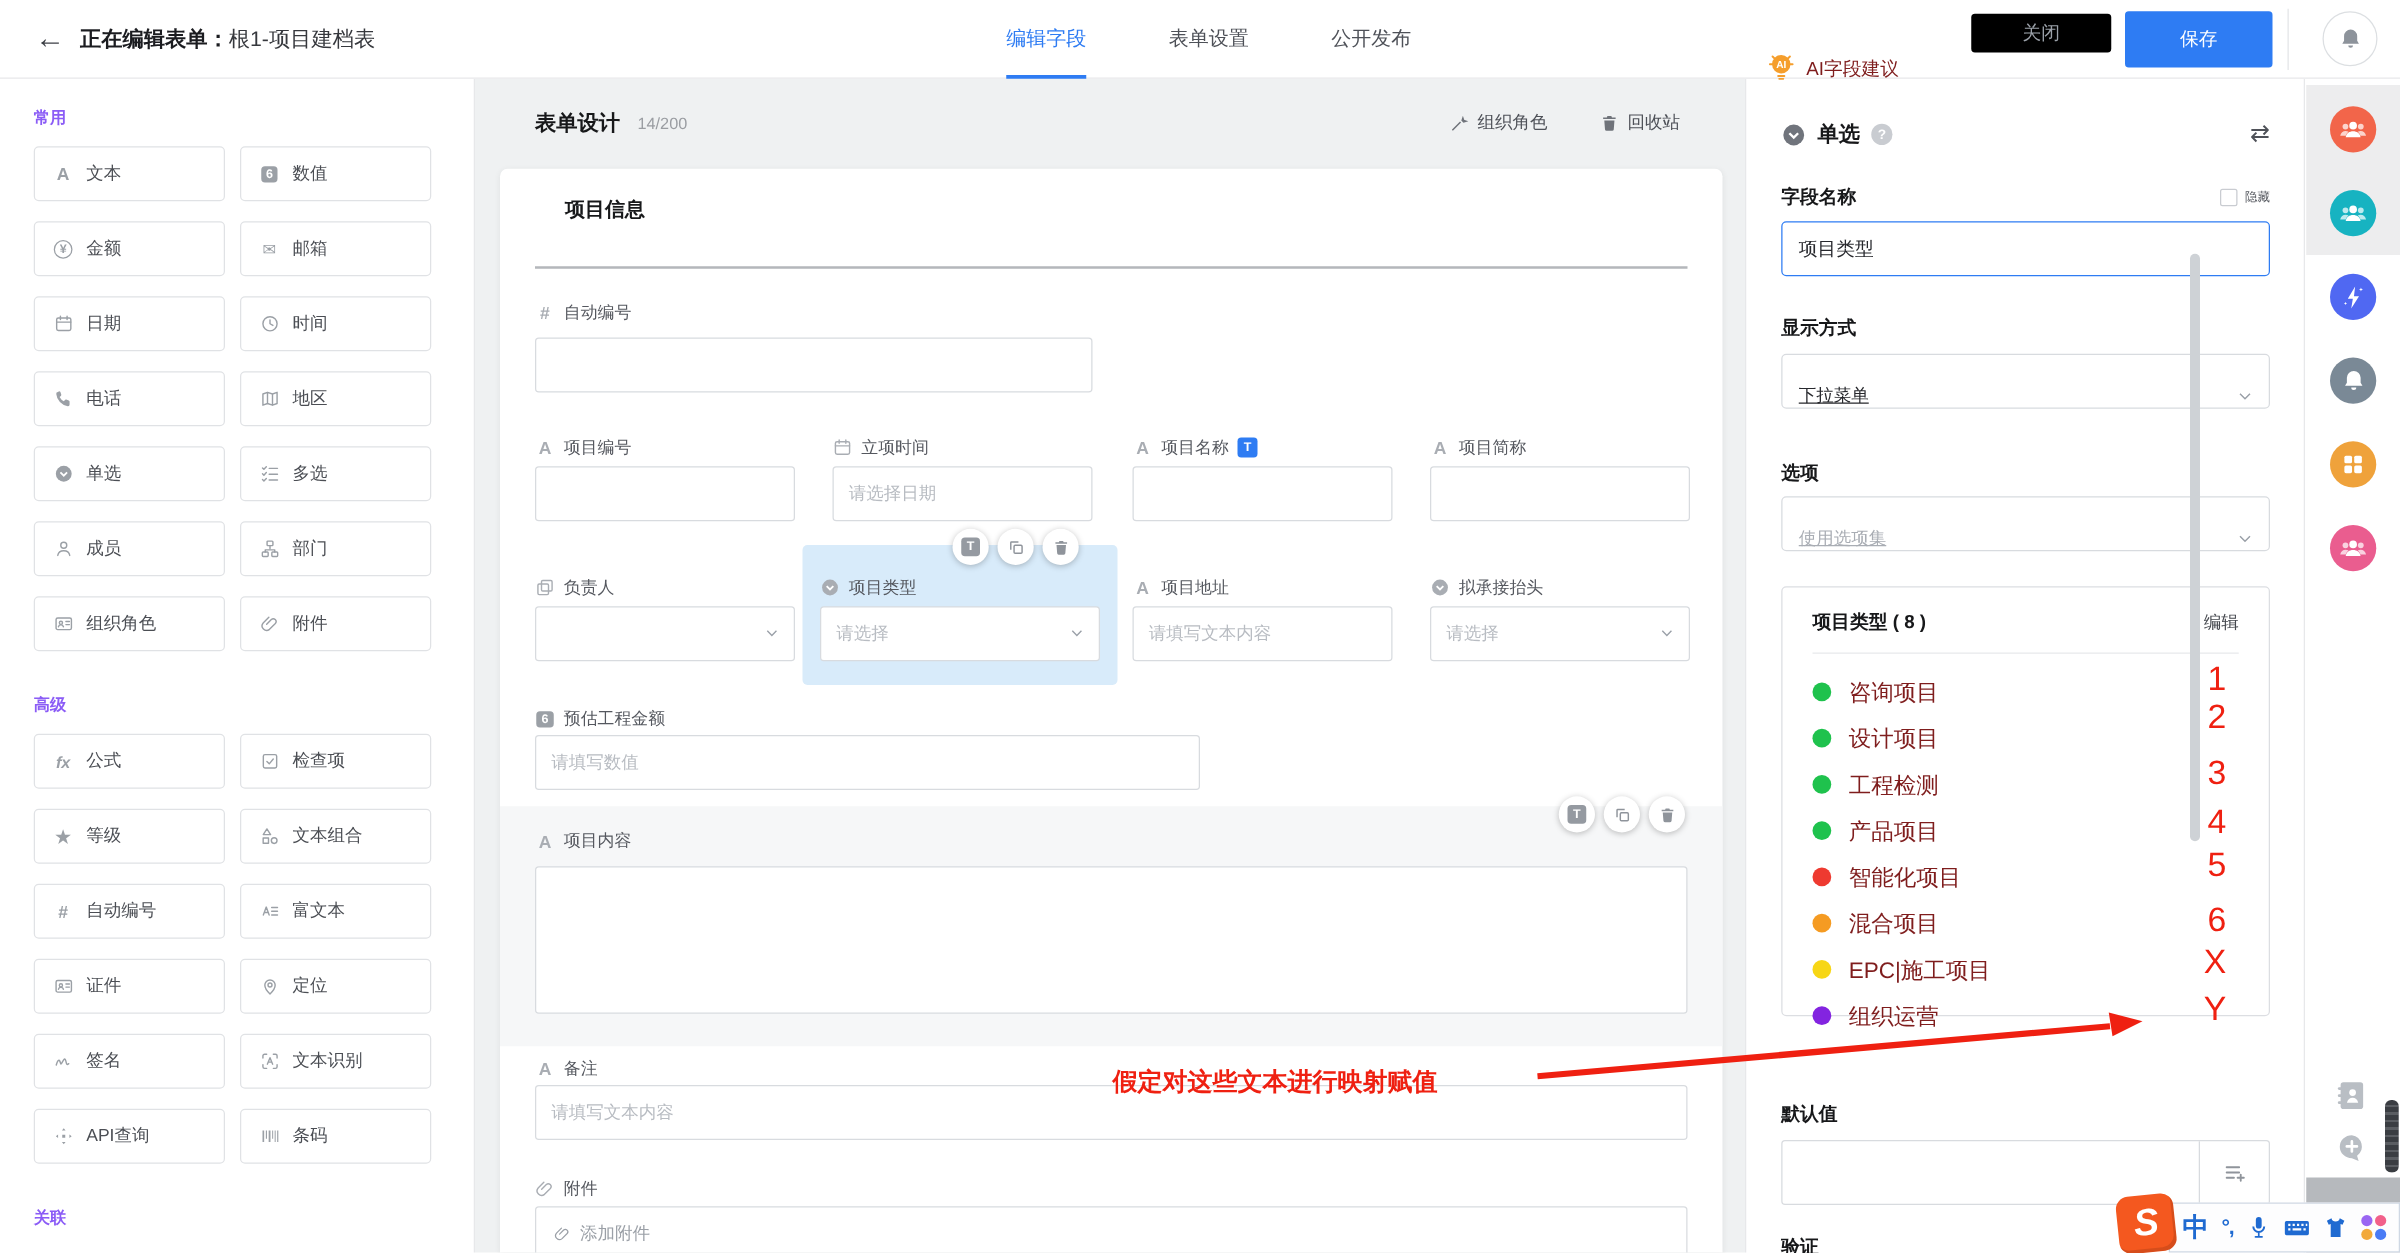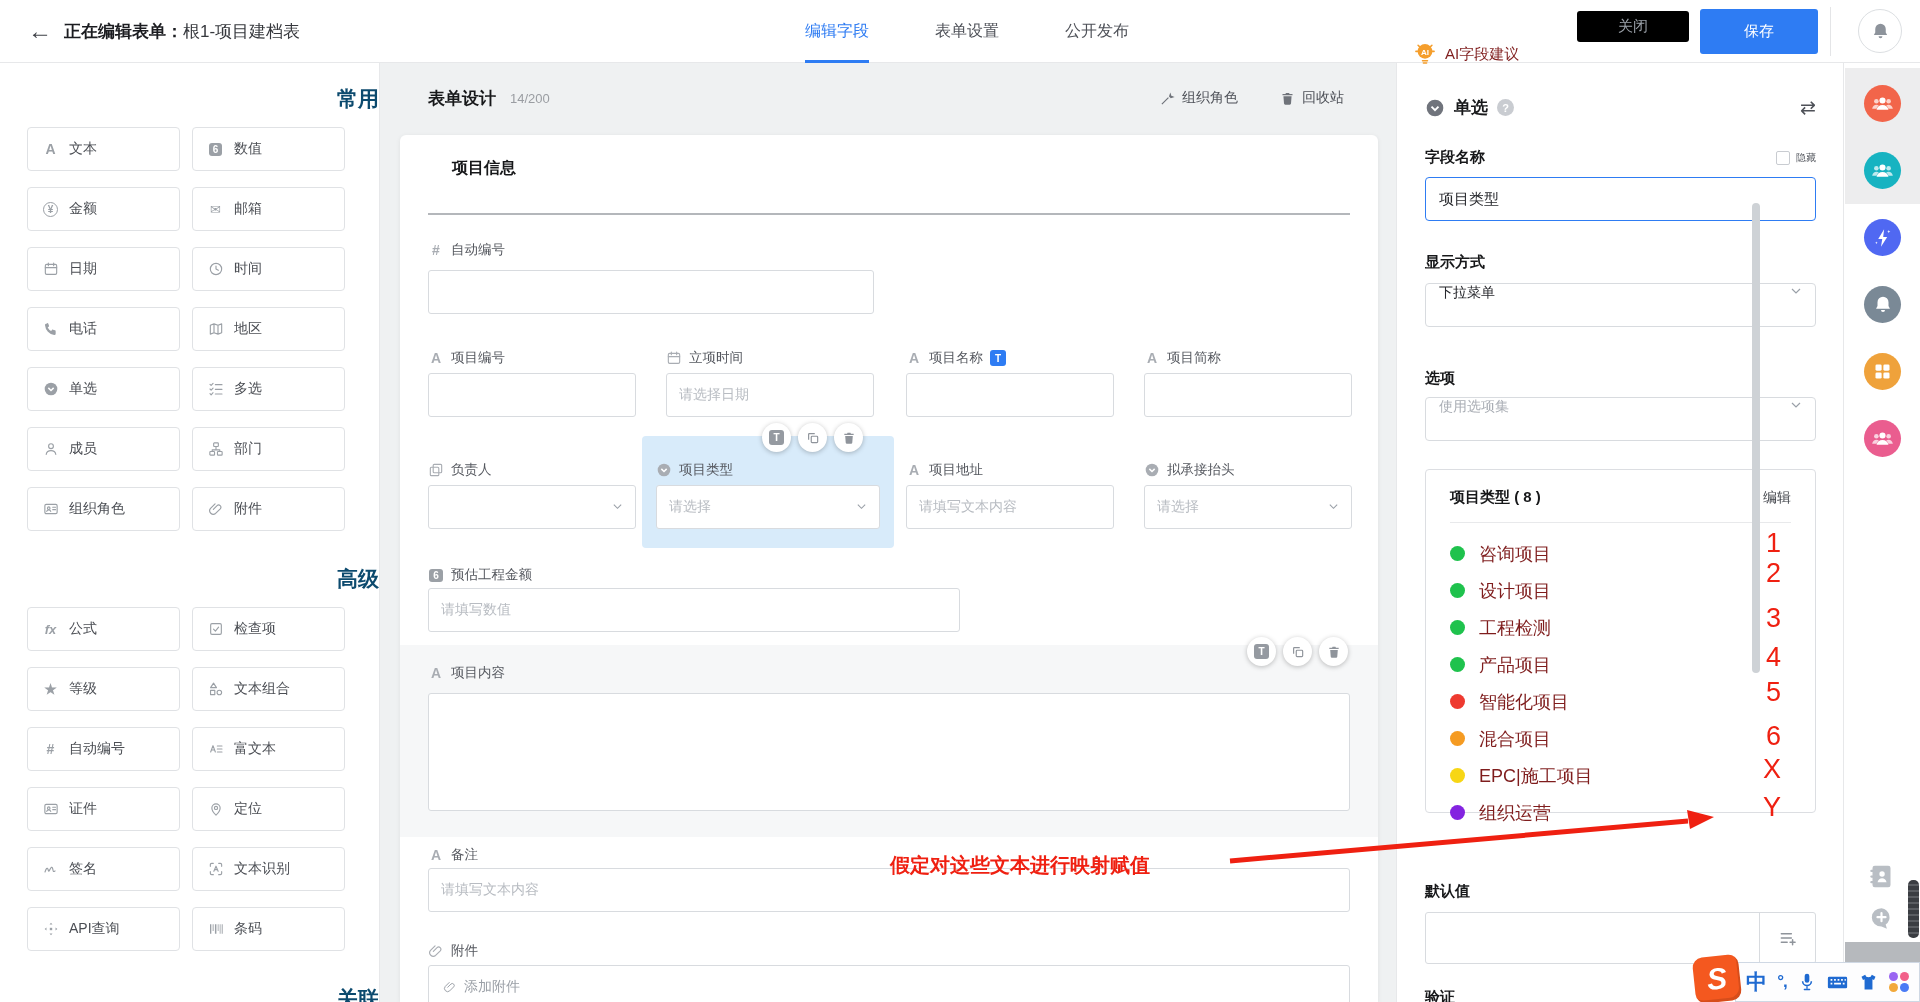--- a/index.html
+++ b/index.html
@@ -23,21 +23,21 @@
     border:none; border-radius:3px; color:#9ba1a9; font-size:15px; cursor:pointer; }
   #btn-save { position:absolute; left:1700px; top:9px; width:118px; height:45px; background:#2e7cf3;
     border:none; border-radius:3px; color:#fff; font-size:15px; cursor:pointer; }
   #top-divider { position:absolute; left:1830px; top:7px; width:1px; height:49px; background:#e4e5e7; }
   #bell-top { position:absolute; left:1858px; top:9px; width:44px; height:44px; border-radius:50%;
     border:1px solid #dcdfe2; display:flex; align-items:center; justify-content:center; cursor:pointer; }
 
   
   #palette { position:absolute; left:0; top:63px; width:380px; height:939px; background:#fff;
     border-right:1px solid #e7e8ea; padding:22px 0 0 27px; overflow:hidden; }
-  .pal-title { font-size:21px; font-weight:bold; color:#0c4a6e; margin-bottom:14px;text-align:right; }
+  .pal-title { font-size:13px; font-weight:bold; color:#8b5cf6; margin-bottom:14px; }
   .pal-grid { display:grid; grid-template-columns:153px 153px; gap:16px 12px; margin-bottom:34px; }
   .pal-btn { height:44px; border:1px solid #e0e2e5; border-radius:4px; background:#fff; display:flex;
     align-items:center; gap:10px; padding-left:14px; font-size:14px; color:#4b4e54; cursor:pointer; }
   .pal-btn .ico { color:#9ba0a6; width:17px; display:flex; justify-content:center; }
 
   .svgi { width:16px; height:16px; }
   .chA { font-weight:bold; font-size:14px; }
   .nbox { font-size:10px; font-weight:bold; border-radius:3px; background:#9ba0a6; color:#fff; padding:1px 4px; }
   .ycirc { font-size:10px; font-weight:bold; border:1.4px solid currentColor; border-radius:50%;
     width:15px; height:15px; display:inline-flex; align-items:center; justify-content:center; }
@@ -92,22 +92,22 @@
   #help-icon { width:17px; height:17px; border-radius:50%; background:#c9ccd1; color:#fff; font-size:11px;
     font-weight:bold; display:flex; align-items:center; justify-content:center; cursor:pointer; }
   #swap-icon { margin-left:auto; font-size:19px; color:#4e5158; cursor:pointer; }
   .insp-label { font-size:15px; font-weight:bold; color:#17181a; }
   #row-fieldname { top:85px; display:flex; align-items:center; }
   #hide-wrap { margin-left:auto; display:flex; align-items:center; gap:6px; font-size:10px; color:#55585f; font-weight:400; cursor:pointer; }
   #hide-box { width:14px; height:14px; border:1px solid #c9ccd1; border-radius:2px; background:#fff; }
   #name-input { top:114px; height:44px; border:1.5px solid #2e7cf3; border-radius:4px; display:flex;
     align-items:center; padding:0 13px; font-size:15px; color:#27282d; }
   #lbl-display { top:190px; } #lbl-options { top:306px; } #lbl-default { top:819px; } #lbl-validate { top:925px; }
-  .insp-select { height:44px; border:1px solid #d8dbdf; border-radius:4px; display:flex; align-items:flex-start;
-    padding:0 13px; font-size:14px; color:#27282d; cursor:pointer; }
+  .insp-select { height:44px; border:1px solid #d8dbdf; border-radius:4px; display:flex; align-items:flex-end;
+    padding:0 13px; font-size:14px; color:#27282d; cursor:pointer;text-decoration:underline; }
   #display-select { top:220px; } #optionset-select { top:334px; color:#a9adb4; }
   .insp-select .chev { margin-left:auto; }
   #options-card { top:406px; height:344px; border:1px solid #dcdee2; border-radius:4px; padding:18px 24px 0 24px; }
   #optcard-head { display:flex; align-items:center; }
   #optcard-title { font-size:15px; font-weight:bold; color:#17181a; }
   #optcard-edit { margin-left:auto; font-size:14px; color:#44474d; cursor:pointer; }
   #optcard-divider { height:1px; background:#e8e9eb; margin:15px 0 0 0; }
   #option-list { margin-top:12px; }
   .opt-row { height:37px; display:flex; align-items:center; gap:14px; cursor:pointer; }
   .opt-dot { width:15px; height:15px; border-radius:50%; flex:none; }

